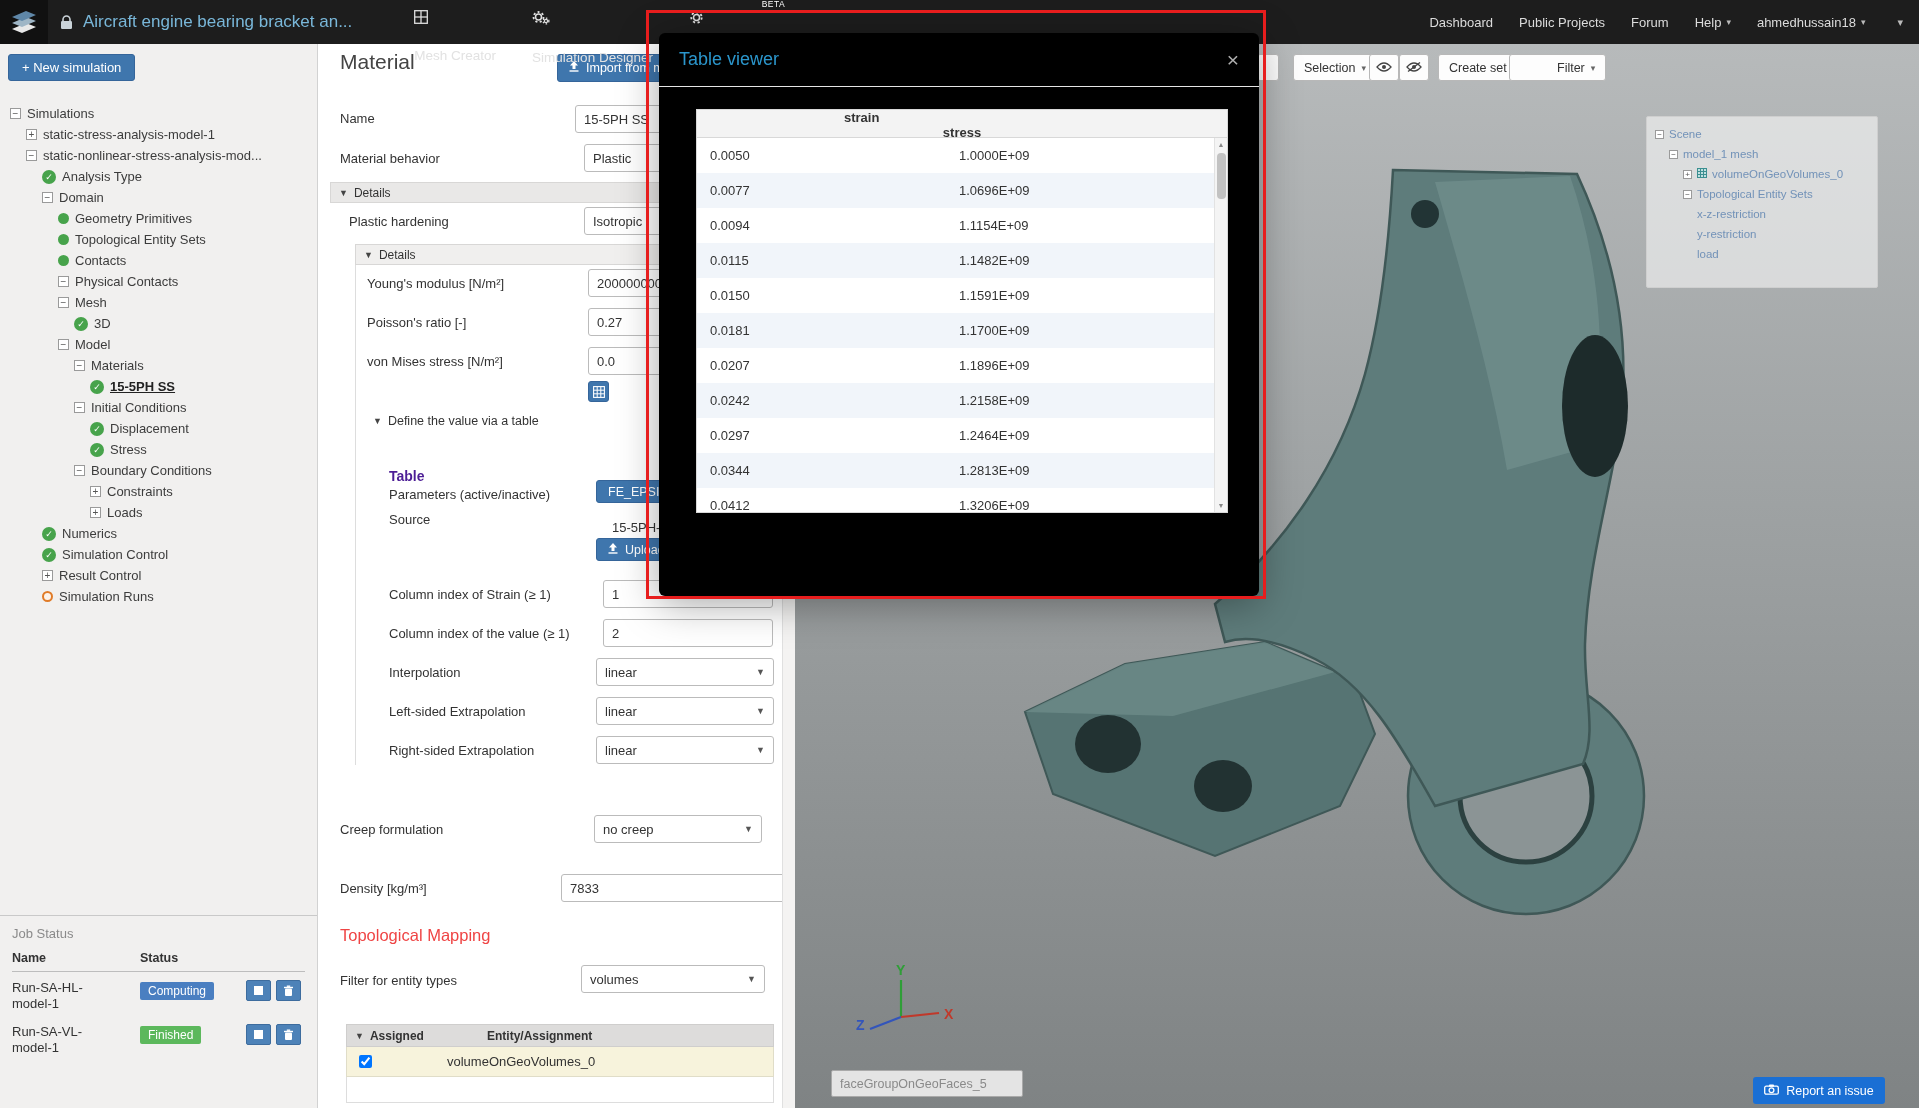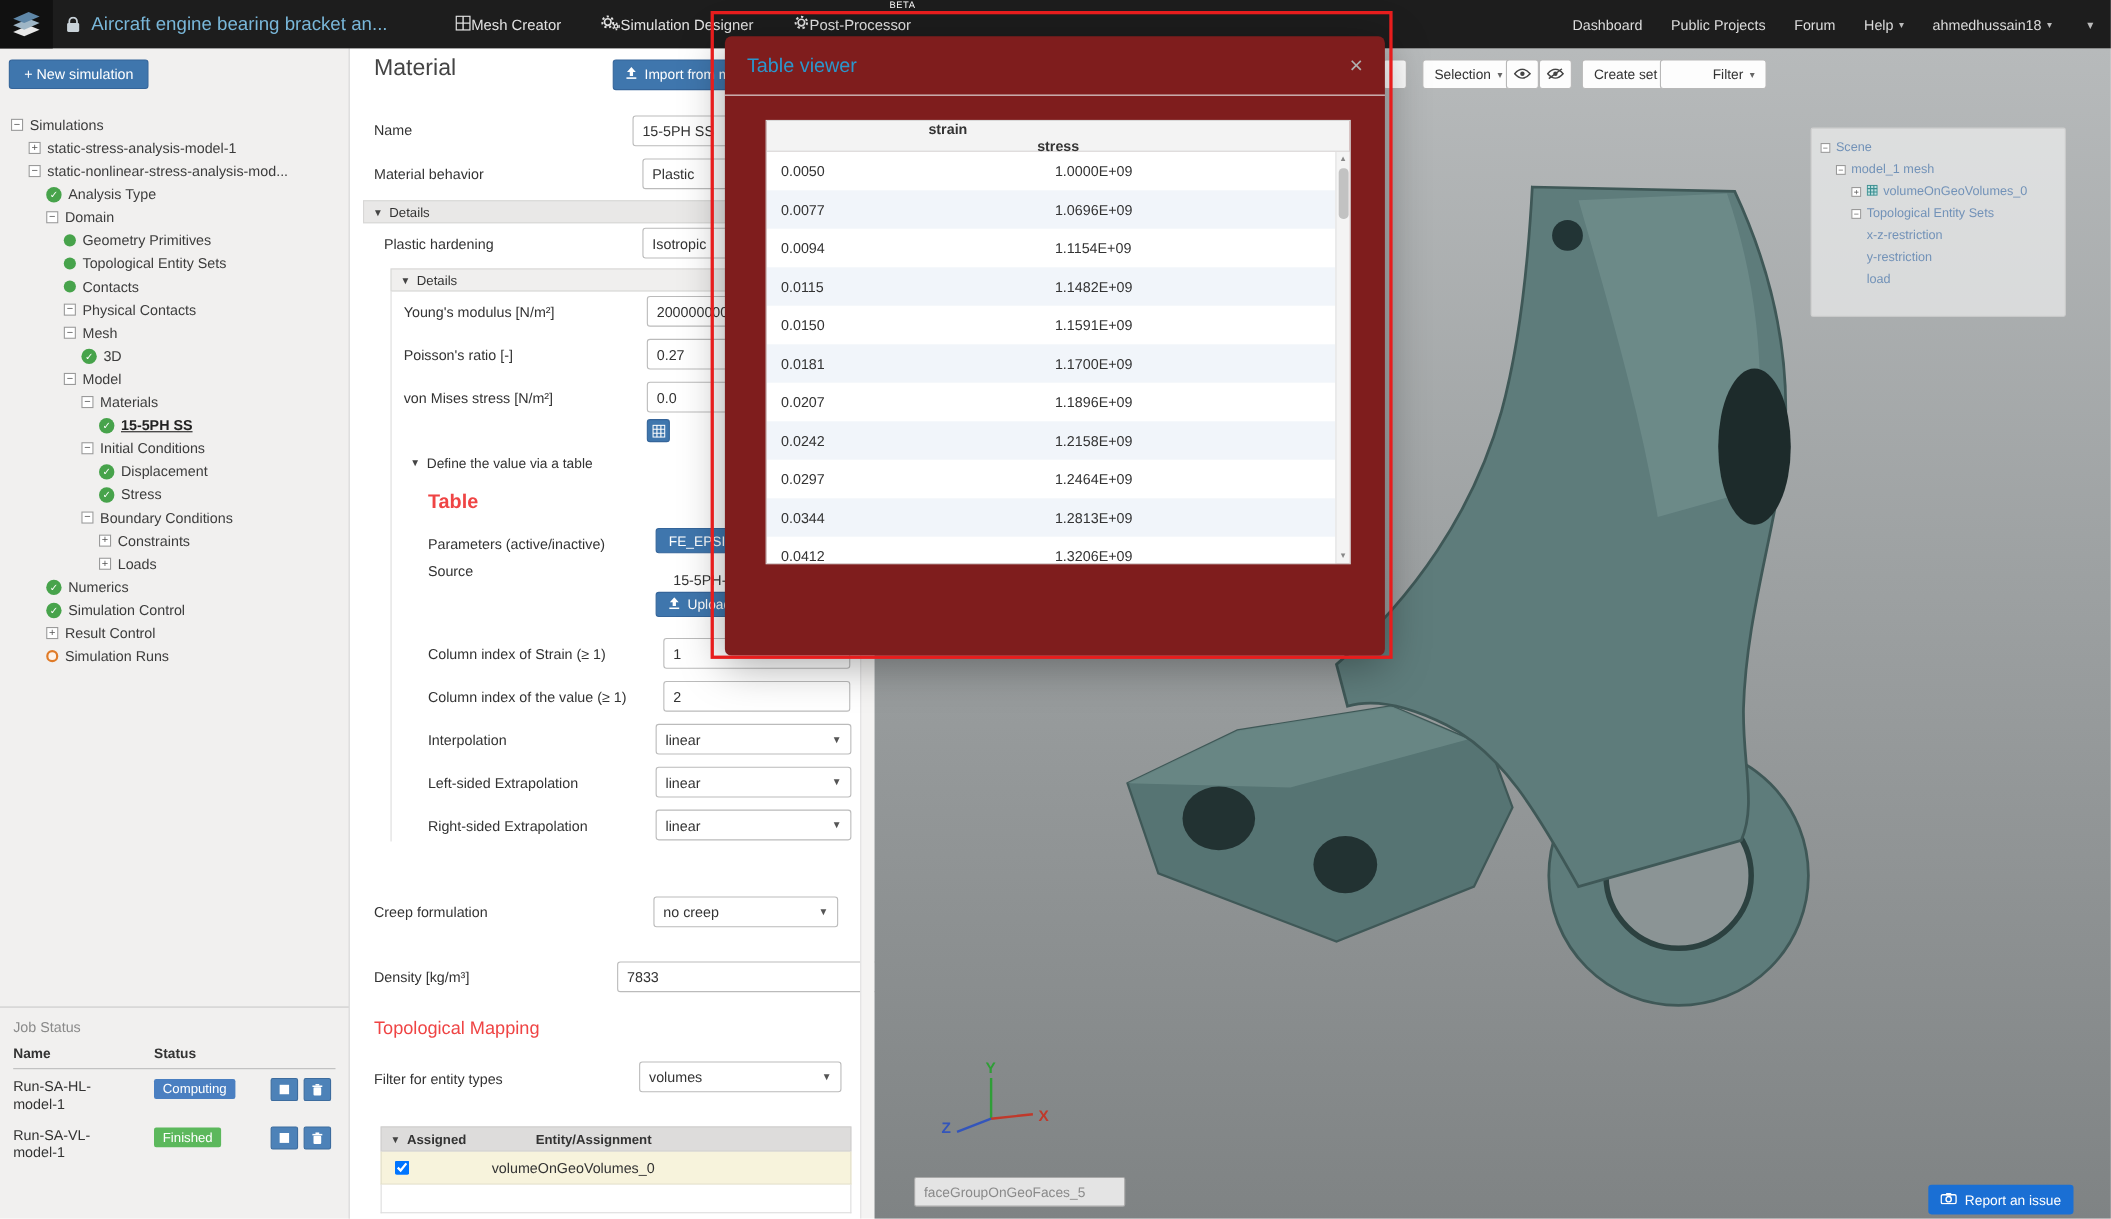--- a/index.html
+++ b/index.html
@@ -5,21 +5,21 @@
 *{margin:0;padding:0;box-sizing:border-box;}
 html,body{width:1919px;height:1108px;}
 body{font-family:"Liberation Sans",sans-serif;overflow:hidden;background:#fff;position:relative;}
 
 
 .topbar{position:absolute;top:0;left:0;width:1919px;height:44px;background:#1d1d1d;display:flex;align-items:center;z-index:10;}
 .logo{width:48px;height:44px;background:#111;display:flex;align-items:center;justify-content:center;cursor:pointer;}
 .lock-icon{margin-left:12px;display:flex;align-items:center;}
 .project-title{color:#79b7d9;font-size:17px;margin-left:10px;white-space:nowrap;}
 .tabs{display:flex;gap:36px;margin-left:62px;}
-.tab{display:flex;align-items:center;gap:0;font-size:13.5px;color:#e2e2e2;position:relative;cursor:pointer;height:24px;}
+.tab{display:flex;align-items:flex-start;gap:21px;font-size:13.5px;color:#e2e2e2;position:relative;cursor:pointer;height:24px;flex-direction:column;}
 .beta{position:absolute;top:-11px;right:-4px;font-size:8.5px;color:#fff;letter-spacing:.5px;}
 .topnav{margin-left:auto;display:flex;align-items:center;gap:26px;margin-right:16px;}
 .topnav a{color:#dcdcdc;font-size:13px;cursor:pointer;display:flex;align-items:center;gap:5px;text-decoration:none;}
 .caret{font-size:9px;color:#bbb;}
 .caret.lone{font-size:11px;margin-left:6px;cursor:pointer;}
 
 
 .sidebar{position:absolute;top:44px;left:0;width:318px;height:1064px;background:#f1f0ef;border-right:1px solid #d2d2d2;}
 .new-sim{margin:10px 8px 0 8px;background:#3f76ad;color:#fff;font-size:13px;border:1px solid #35659a;border-radius:3px;padding:5px 13px;display:inline-block;cursor:pointer;font-family:inherit;}
 #sim-tree{margin-top:22px;}
@@ -49,21 +49,21 @@
 .btn-blue{background:#3f76ad;color:#fff;border:1px solid #35659a;border-radius:3px;font-size:12.5px;display:inline-flex;align-items:center;gap:7px;padding:0 11px;cursor:pointer;font-family:inherit;}
 .import-btn{position:absolute;left:239px;top:10px;height:28px;}
 .lbl{position:absolute;font-size:13px;color:#333;white-space:nowrap;}
 .inp{position:absolute;border:1px solid #bbb;border-radius:3px;font-size:13px;color:#333;padding:0 8px;height:28px;background:#fff;font-family:inherit;}
 .sel{position:absolute;border:1px solid #bbb;border-radius:3px;font-size:13px;color:#333;height:28px;background:#fff;display:flex;align-items:center;justify-content:space-between;padding:0 8px;cursor:pointer;}
 .sel .caret{color:#555;}
 .secbar{position:absolute;background:#e9e8e7;border:1px solid #d8d7d6;font-size:12px;color:#333;display:flex;align-items:center;padding:0 8px;gap:6px;height:21px;cursor:pointer;}
 .secbar.inner{background:#f0efee;}
 .subhead{position:absolute;font-size:12.5px;color:#333;display:flex;align-items:center;gap:6px;cursor:pointer;}
 .tri{font-size:9px;color:#444;}
-.h-table{position:absolute;font-size:18px;font-weight:bold;color:#ef4444;}
+.h-table{position:absolute;font-size:14px;font-weight:bold;color:#4c1d95;margin-top:22px;}
 .chip{position:absolute;height:23px;}
 .grid-btn{position:absolute;width:21px;height:21px;background:#3f76ad;border:1px solid #35659a;border-radius:3px;display:flex;align-items:center;justify-content:center;cursor:pointer;padding:0;}
 .vline{position:absolute;width:1px;background:#ddd;}
 .topo-title{position:absolute;left:22px;top:882px;font-size:16.5px;color:#ef4444;}
 .assign-head{position:absolute;left:28px;top:980px;width:428px;height:23px;background:#dddcdb;border:1px solid #cfcecd;display:flex;align-items:center;font-size:12px;color:#333;}
 .assign-head .a1{display:flex;align-items:center;gap:6px;padding-left:8px;width:140px;font-weight:bold;}
 .assign-head .a2{font-weight:bold;}
 .assign-row{position:absolute;left:28px;top:1003px;width:428px;height:30px;background:#f7f3dc;border:1px solid #e0ddc8;border-top:none;display:flex;align-items:center;font-size:13px;color:#333;}
 .assign-row input{margin-left:12px;}
 .assign-row .av{margin-left:75px;}
@@ -78,21 +78,21 @@
 .vp-btn.icon{padding:0 6px;}
 .vp-btn .caret{color:#666;}
 .scene-tree{position:absolute;left:851px;top:72px;width:232px;height:172px;background:rgba(255,255,255,0.55);border:1px solid #cfcfcf;border-radius:2px;padding-top:7px;}
 .st-item{display:flex;align-items:center;height:20px;font-size:11.5px;color:#7292b8;gap:5px;cursor:pointer;}
 .st-box{width:9px;height:9px;border:1px solid #9a9a9a;background:#fff;color:#555;font-size:8px;line-height:7px;text-align:center;flex:none;}
 .axes{position:absolute;left:58px;top:918px;}
 .face-input{position:absolute;left:36px;top:1026px;width:192px;height:27px;background:rgba(238,238,238,0.9);border:1px solid #a9a9a9;border-radius:2px;color:#8a8a8a;font-size:12.5px;padding:0 8px;font-family:inherit;}
 .report-btn{position:absolute;left:958px;top:1033px;width:132px;height:27px;background:#1a6fd4;color:#fff;border:none;border-radius:3px;font-size:12.5px;display:flex;align-items:center;gap:7px;justify-content:center;cursor:pointer;font-family:inherit;}
 
 
-.modal{position:absolute;left:659px;top:33px;width:600px;height:563px;background:#7f1d1d;border-radius:6px;box-shadow:0 8px 40px rgba(0,0,0,0.35);z-index:50;}
+.modal{position:absolute;left:659px;top:33px;width:600px;height:563px;background:#000000;border-radius:6px;box-shadow:0 8px 40px rgba(0,0,0,0.35);z-index:50;}
 .modal-header{display:flex;justify-content:space-between;align-items:center;padding:16px 20px;border-bottom:1px solid #e5e5e5;}
 .modal-title{color:#2b96cc;font-size:18px;}
 .modal-close{color:#b0b0b0;font-size:21px;cursor:pointer;line-height:1;}
 .m-table{margin:22px 31px 0 37px;border:1px solid #d8d8d8;}
 .m-head{display:flex;background:#f3f3f3;border-bottom:1px solid #d8d8d8;height:28px;align-items:center;font-weight:bold;font-size:13px;color:#333;flex-direction:column;}
 .m-cell.c1{width:262px;padding-left:13px;}
 .m-cell.c2{flex:1;}
 .m-bodywrap{position:relative;height:374px;overflow:hidden;background:#fff;}
 .m-body{margin-right:13px;}
 .m-row{display:flex;height:35px;align-items:center;font-size:13px;color:#333;background:#fff;}

